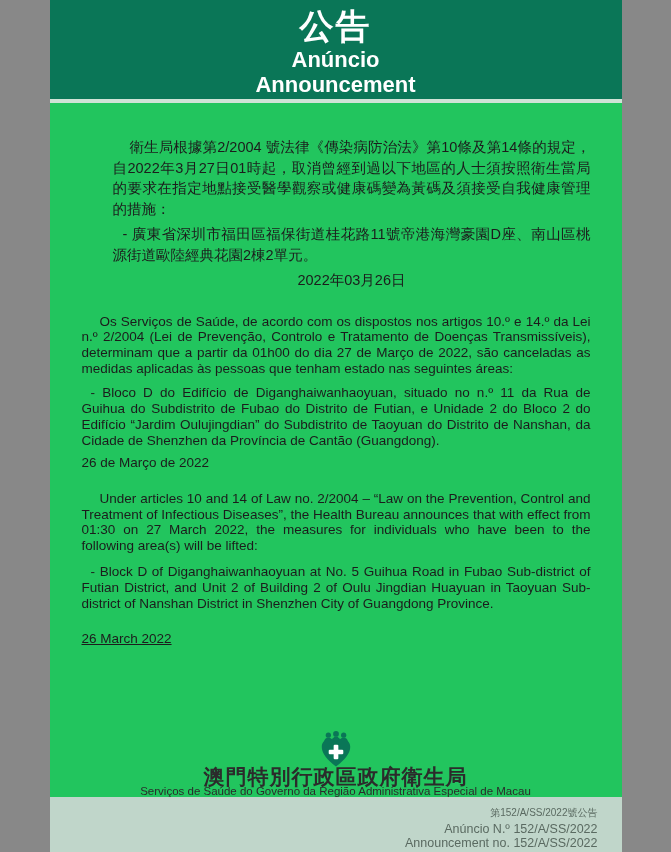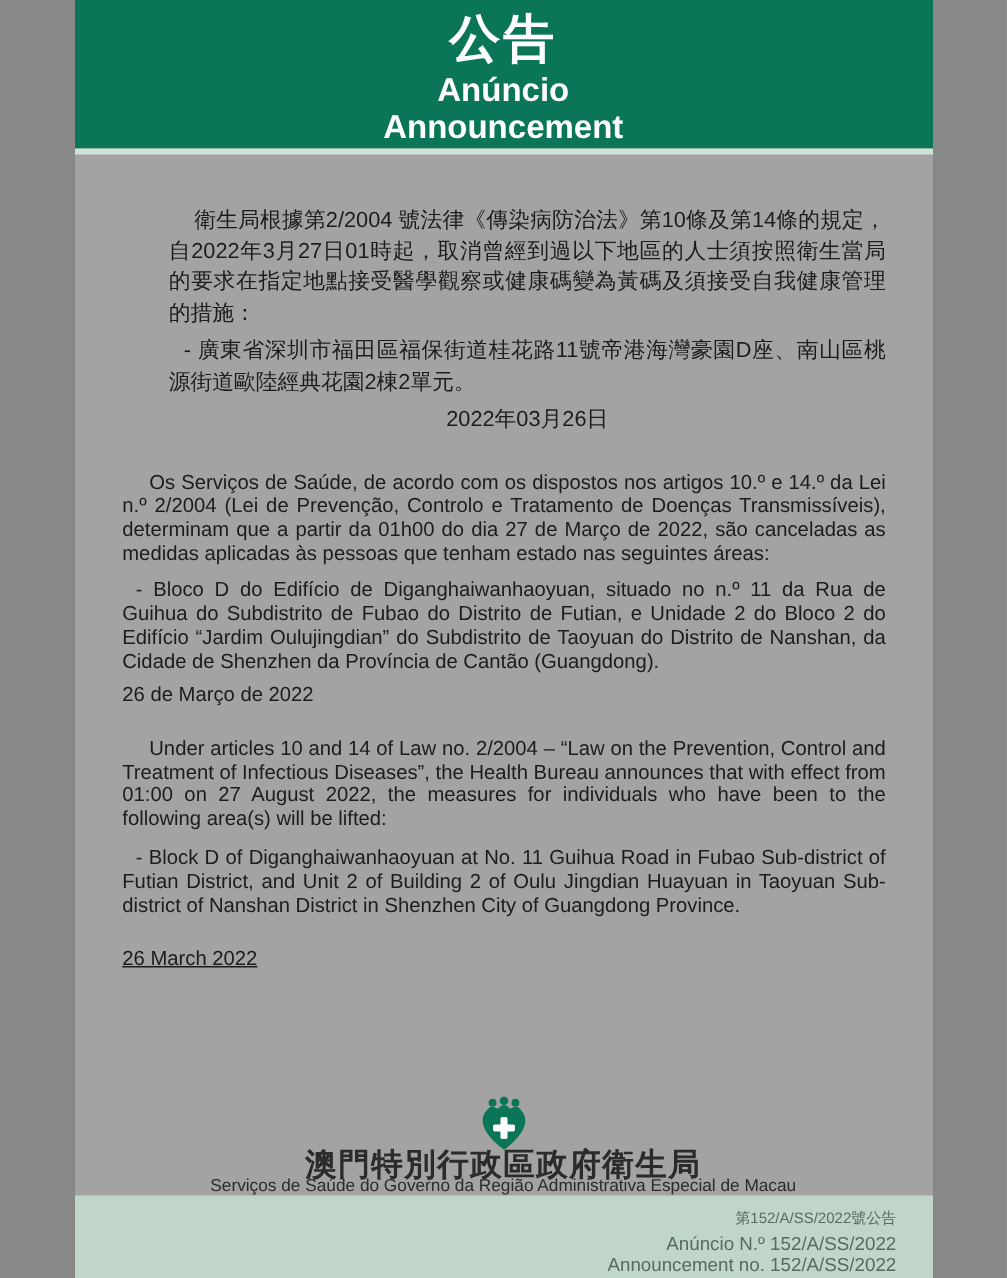--- a/index.html
+++ b/index.html
@@ -1,21 +1,21 @@
 <!DOCTYPE html>
 <html style="--header-green: #0a7657; --accent-strip: #cfe3d6; --footer-green: #c0d6ca; --footer-text: #5a6a61; --body-text: #1c1c1c;"><head>
 <meta charset="utf-8">
 <style>
   html, body { margin: 0; padding: 0; background: #888; }
   .page {
     position: relative;
     width: 572px;
     height: 852px;
     margin: 0 auto;
-    background: #a3a3a3;
+    background: #22c55e;
     font-family: "Liberation Sans", sans-serif;
     color: #1c1c1c;
     overflow: hidden;
   }
 
   
   .banner {
     background: var(--header-green, #0a7657);
     height: 99px;
     text-align: center;
@@ -97,22 +97,22 @@
       <p class="zh zh-date">2022年03月26日</p>
     </section>
 
     <section>
       <p class="latin pt-para">Os Serviços de Saúde, de acordo com os dispostos nos artigos 10.º e 14.º da Lei n.º 2/2004 (Lei de Prevenção, Controlo e Tratamento de Doenças Transmissíveis), determinam que a partir da 01h00 do dia 27 de Março de 2022, são canceladas as medidas aplicadas às pessoas que tenham estado nas seguintes áreas:</p>
       <p class="latin pt-bullet">- Bloco D do Edifício de Diganghaiwanhaoyuan, situado no n.º 11 da Rua de Guihua do Subdistrito de Fubao do Distrito de Futian, e Unidade 2 do Bloco 2 do Edifício “Jardim Oulujingdian” do Subdistrito de Taoyuan do Distrito de Nanshan, da Cidade de Shenzhen da Província de Cantão (Guangdong).</p>
       <p class="latin pt-date">26 de Março de 2022</p>
     </section>
 
     <section>
-      <p class="latin en-para">Under articles 10 and 14 of Law no. 2/2004 – “Law on the Prevention, Control and Treatment of Infectious Diseases”, the Health Bureau announces that with effect from 01:00 on 27 August 2022, the measures for individuals who have been to the following area(s) will be lifted:</p>
-      <p class="latin en-bullet">- Block D of Diganghaiwanhaoyuan at No. 11 Guihua Road in Fubao Sub-district of Futian District, and Unit 2 of Building 2 of Oulu Jingdian Huayuan in Taoyuan Sub-district of Nanshan District in Shenzhen City of Guangdong Province.</p>
+      <p class="latin en-para">Under articles 10 and 14 of Law no. 2/2004 – “Law on the Prevention, Control and Treatment of Infectious Diseases”, the Health Bureau announces that with effect from 01:30 on 27 March 2022, the measures for individuals who have been to the following area(s) will be lifted:</p>
+      <p class="latin en-bullet">- Block D of Diganghaiwanhaoyuan at No. 5 Guihua Road in Fubao Sub-district of Futian District, and Unit 2 of Building 2 of Oulu Jingdian Huayuan in Taoyuan Sub-district of Nanshan District in Shenzhen City of Guangdong Province.</p>
       <p class="latin en-date">26 March 2022</p>
     </section>
 
   </main>
 
   <div class="org">
     <svg width="38" height="36" viewBox="0 0 40 40" aria-hidden="true">
       <g fill="#0a7657">
 
         <circle cx="11.5" cy="4.6" r="2.9"></circle>

